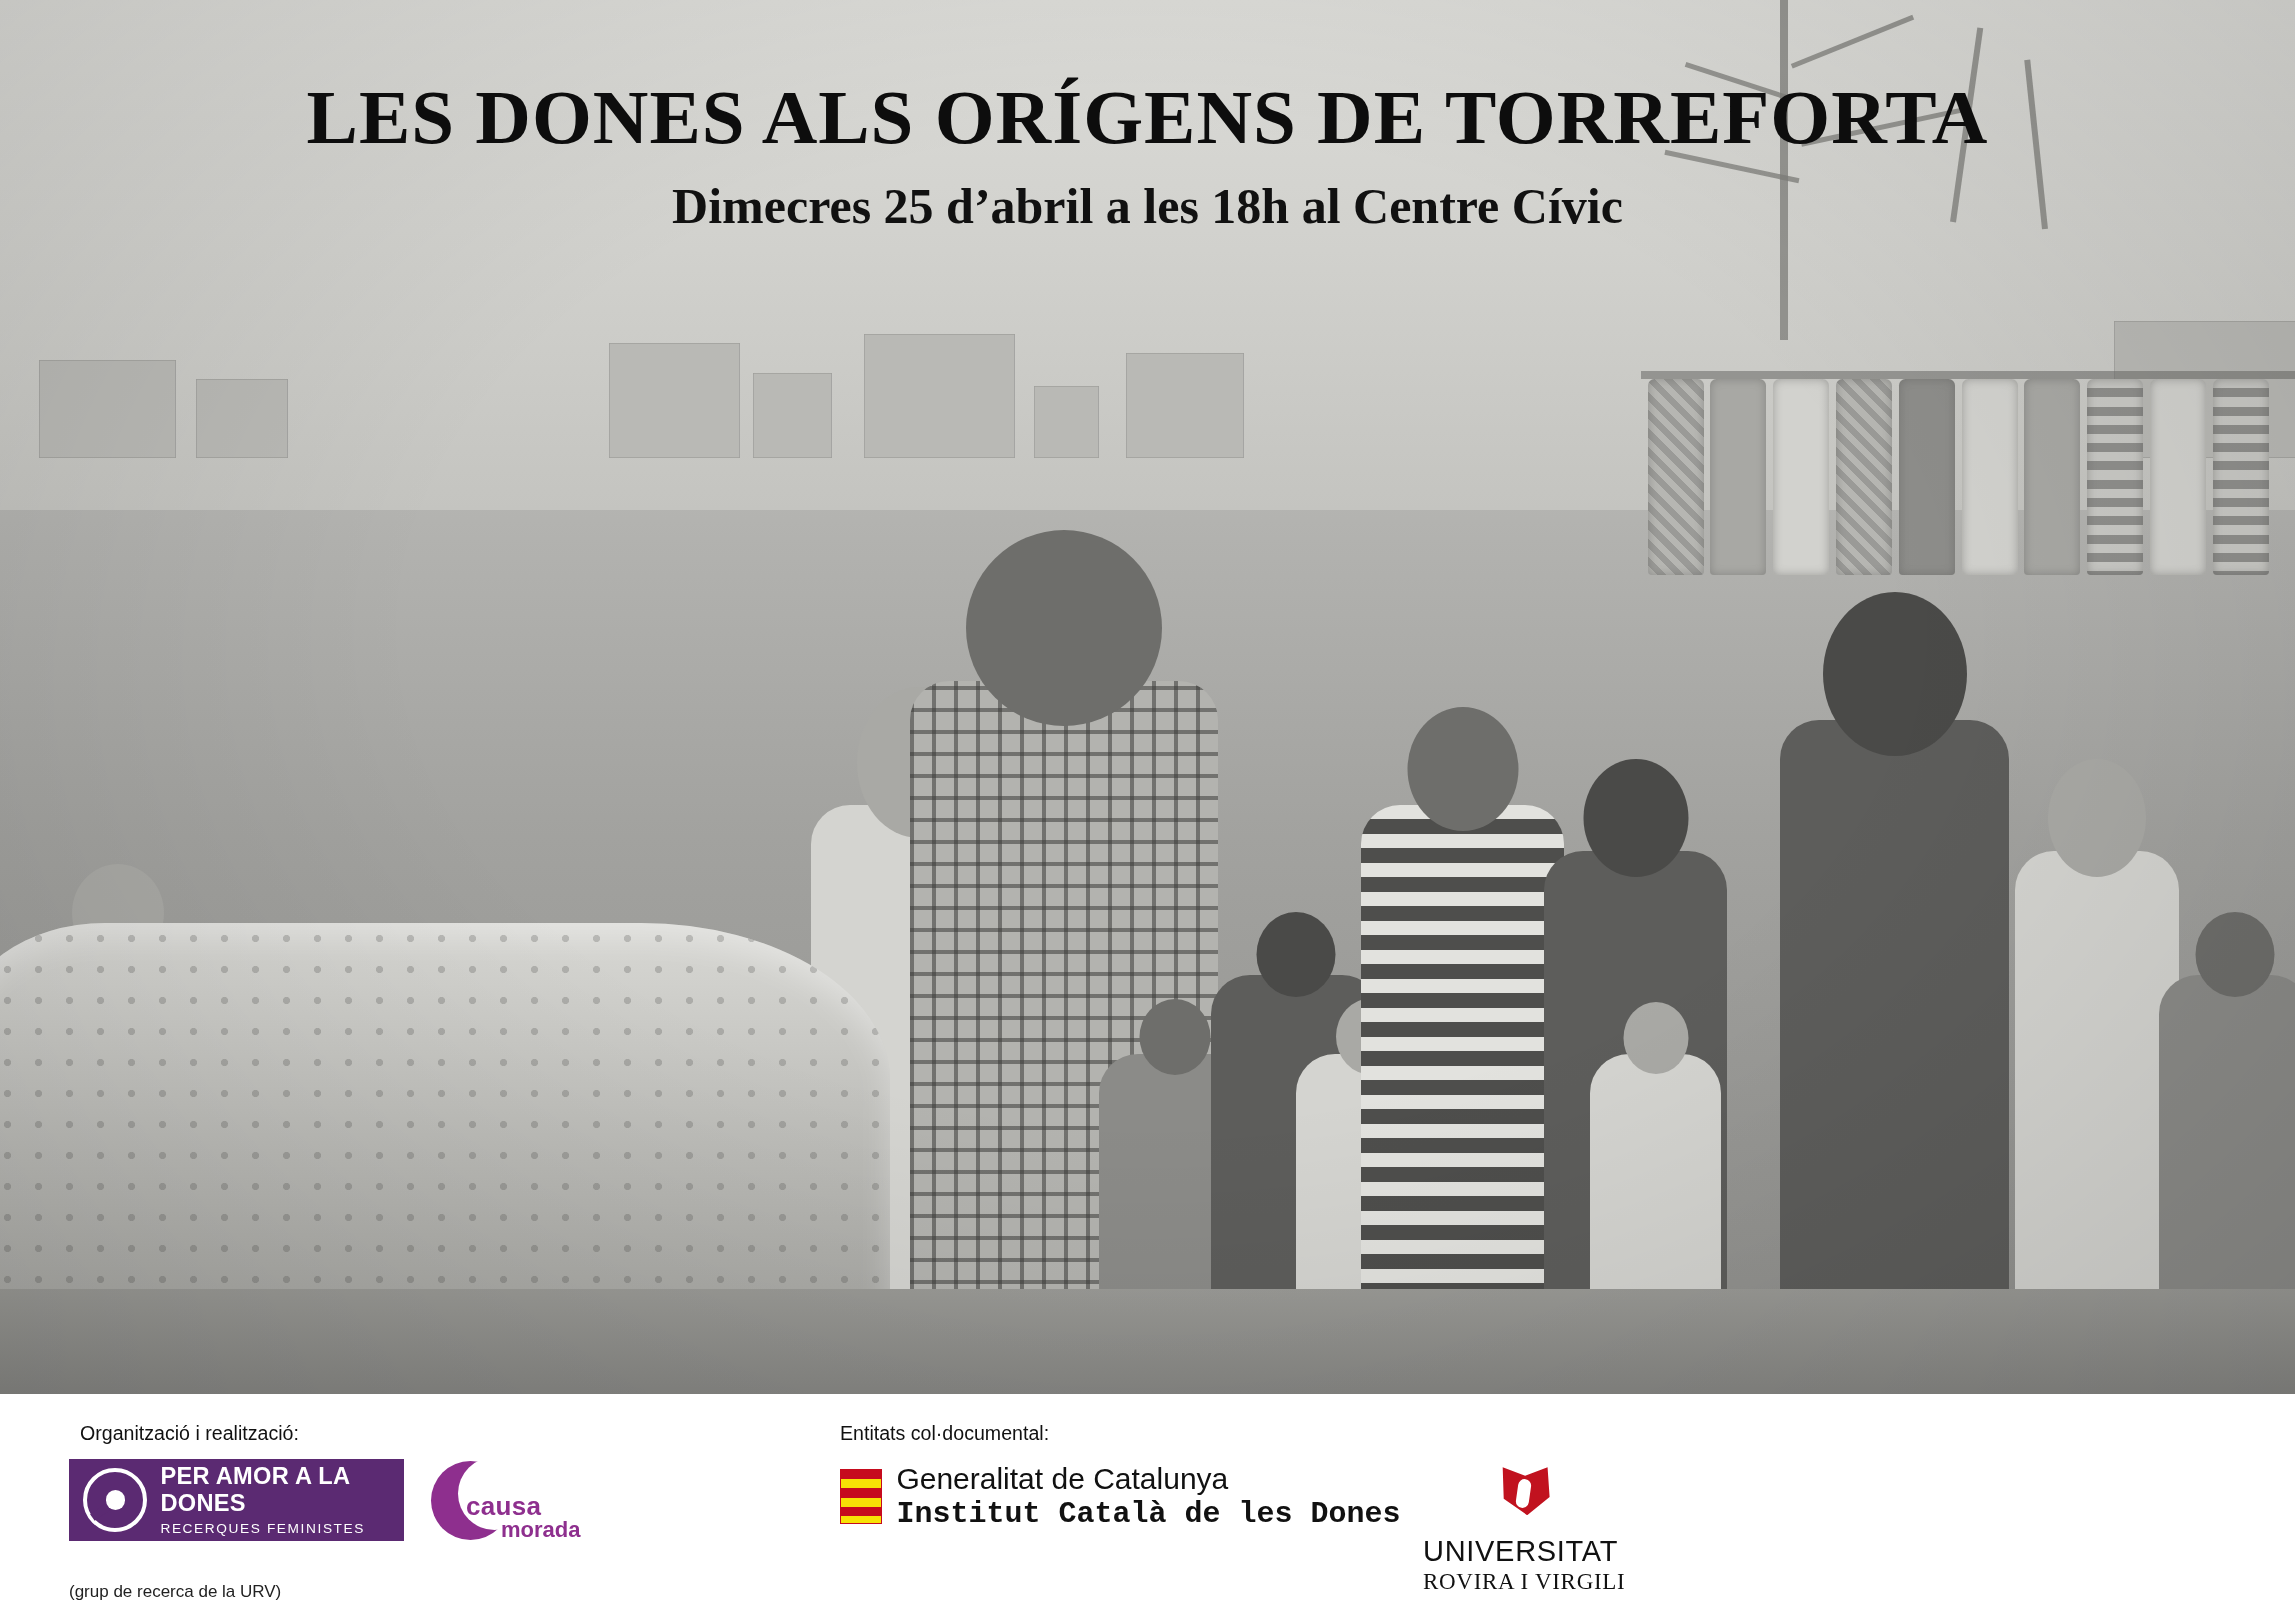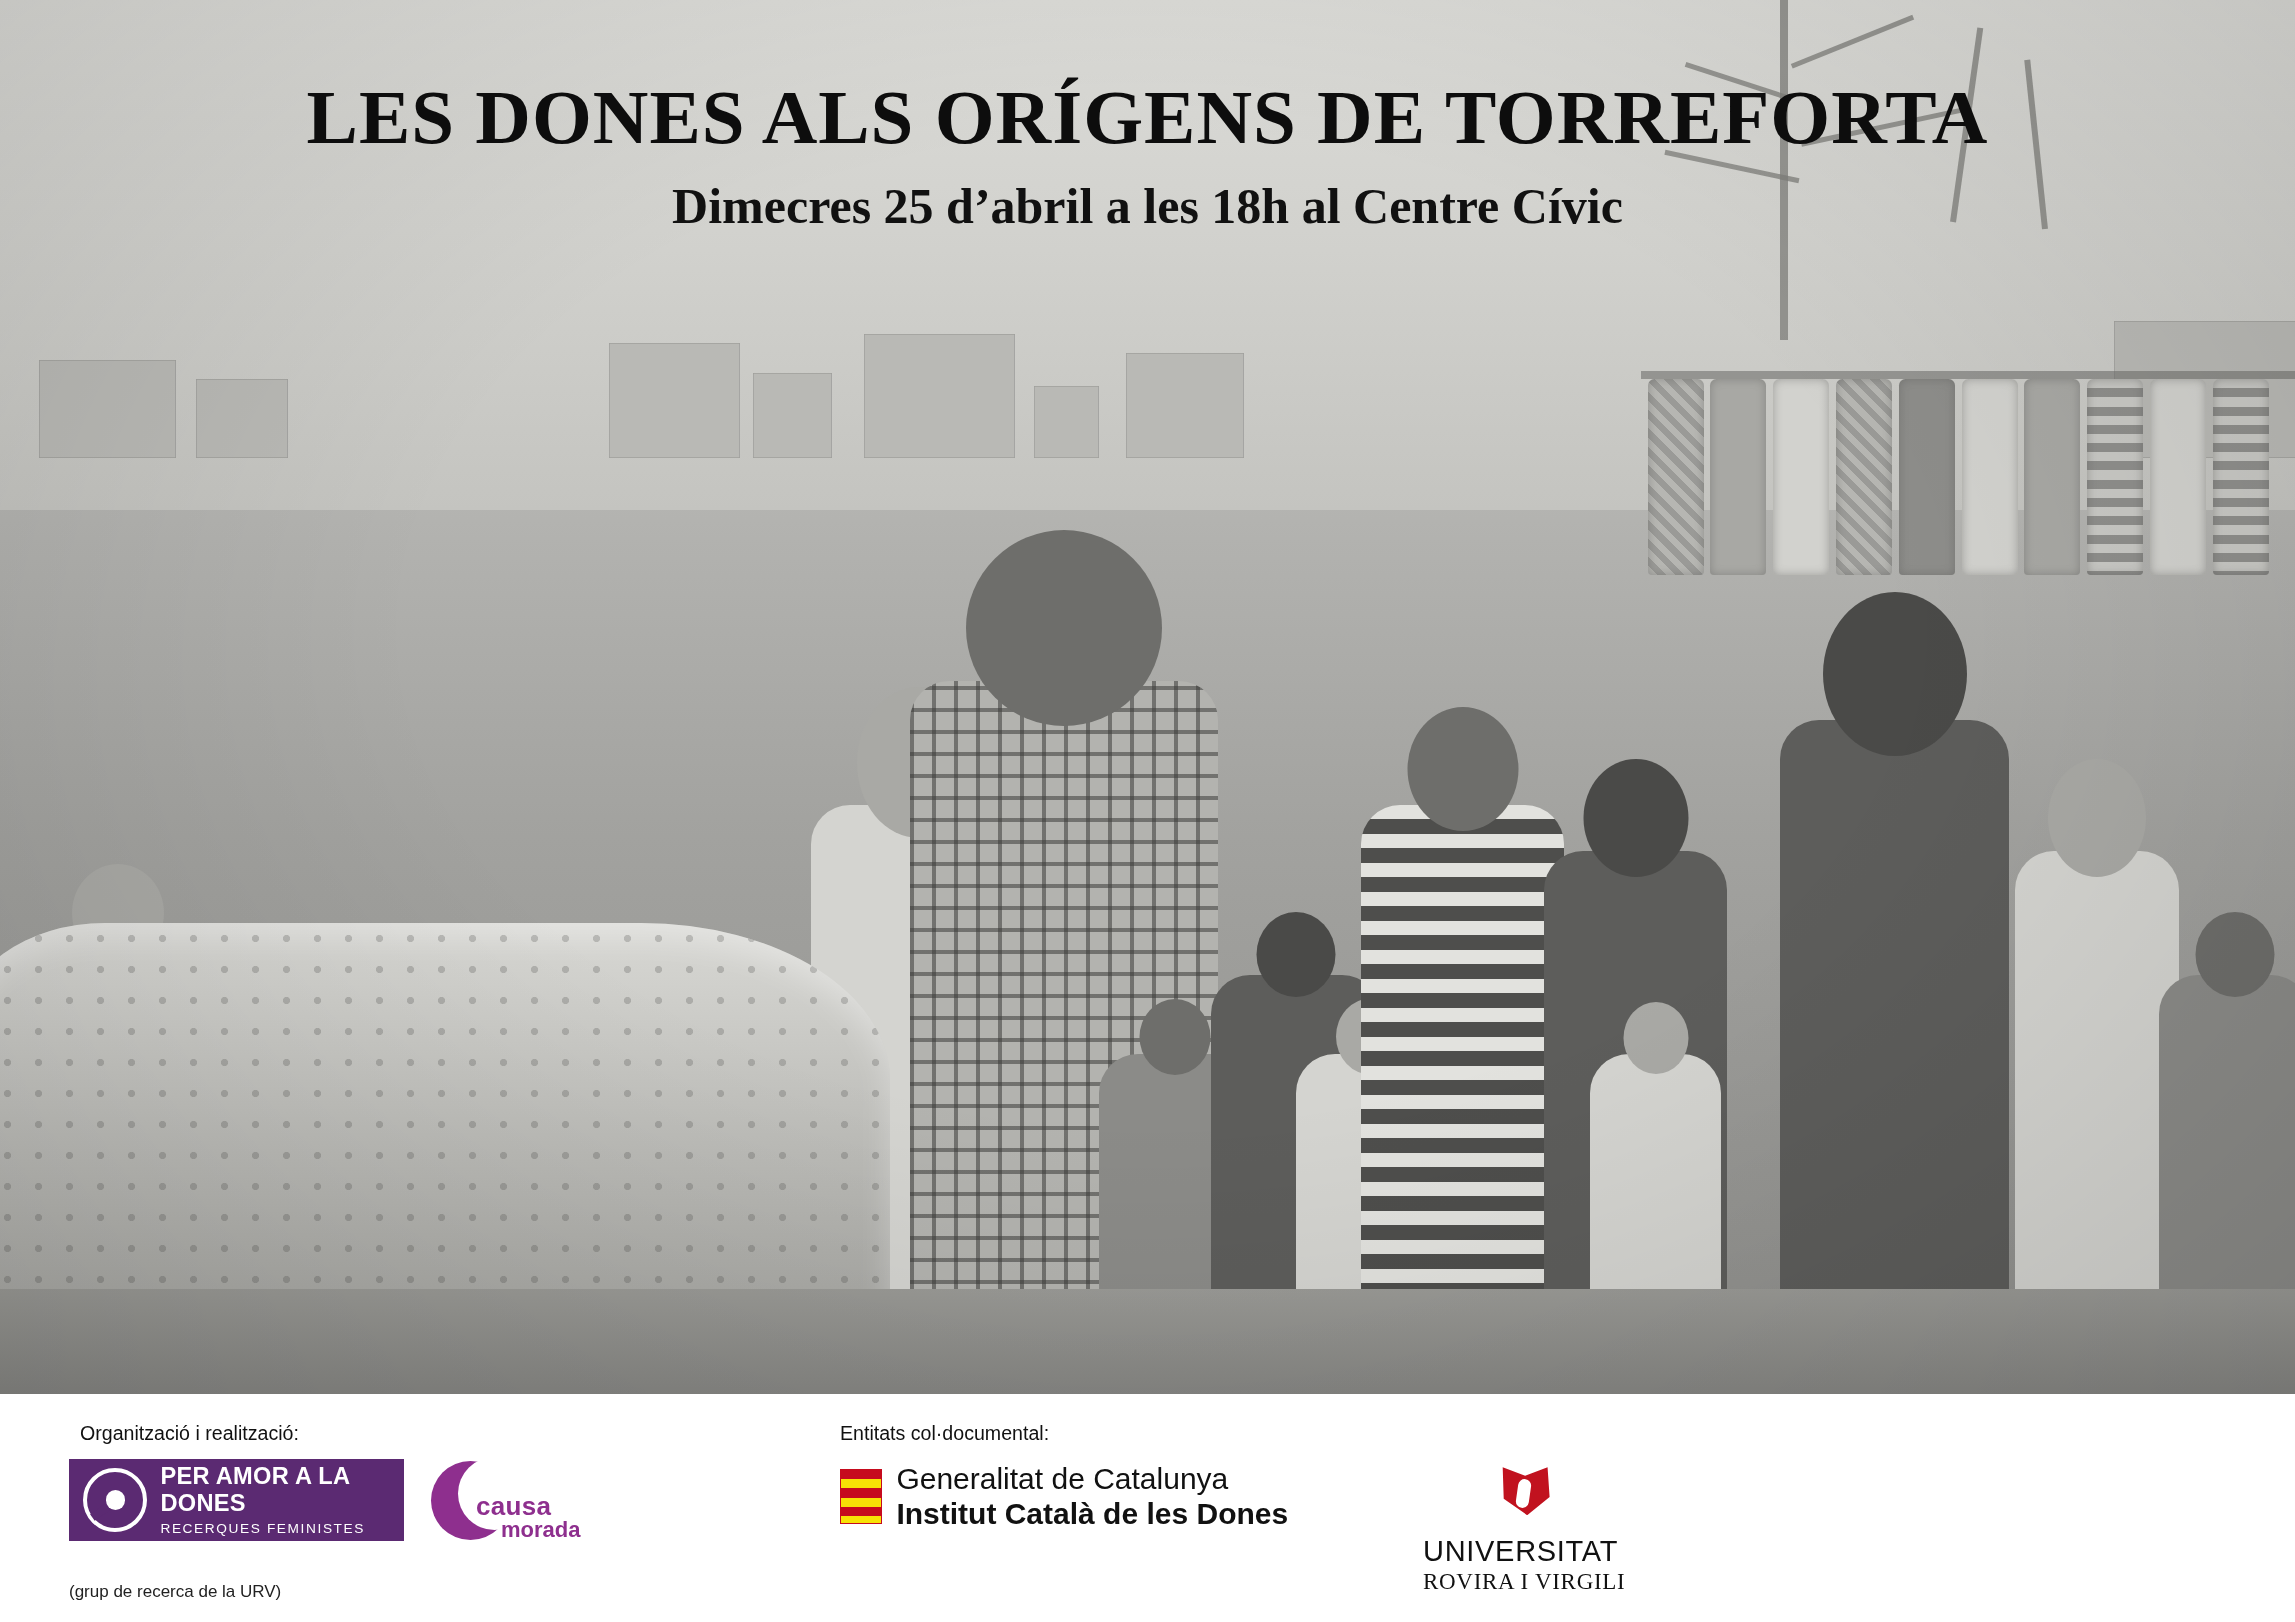--- a/index.html
+++ b/index.html
@@ -289,21 +289,21 @@
   .moon::after {
     content: "";
     position: absolute;
     left: 27.5px; top: -3.9px;
     width: 73px; height: 73px;
     border-radius: 50%;
     background: #ffffff;
   }
   .causa-t1 {
     position: absolute;
-    left: 57px; top: 34px;
+    left: 47px; top: 34px;
     font-family: "Liberation Sans", sans-serif;
     font-size: 26px;
     font-weight: bold;
     color: #8e2f8e;
     letter-spacing: 0.3px;
   }
   .causa-t2 {
     position: absolute;
     left: 82px; top: 60px;
     font-family: "Liberation Sans", sans-serif;
@@ -326,21 +326,21 @@
     background: repeating-linear-gradient(180deg,#c60b1e 0 9.2px,#f7e205 9.2px 18.3px);
     border: 1.3px solid #c60b1e;
     box-sizing: border-box;
   }
   .gen-text { line-height: 1.16; color: #111111; }
   .gen-t1 {
     font-family: "Liberation Sans", sans-serif;
     font-size: 30px;
   }
   .gen-t2 {
-    font-family: Liberation Sans, sans-serif;
+    font-family: Liberation Mono, monospace;
     font-size: 30px;
     font-weight: bold;
   }
 
   
   .logo-urv {
     position: absolute;
     left: 1423px;
     top: 68px;
     display: flex;

